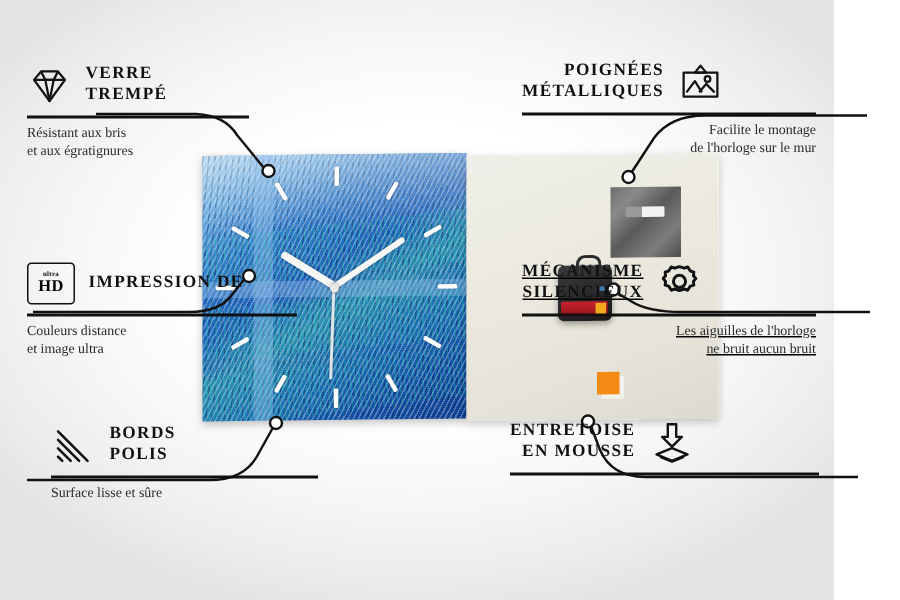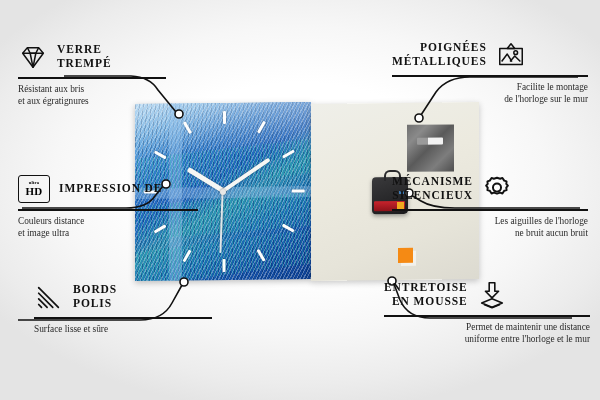--- a/index.html
+++ b/index.html
@@ -2,21 +2,21 @@
 <html><head>
 <meta charset="utf-8">
 <style>
   html,body{margin:0;padding:0;}
   body{
     width:600px;height:400px;overflow:hidden;
     font-family:"Liberation Serif", serif;
     background:#ffffff;
   }
   #stage{
-    position:relative;width:600px;height:400px;
+    position:relative;width:556px;height:400px;
     background:
       radial-gradient(ellipse 62% 58% at 50% 45%, #ffffff 0%, #ffffff 42%, #f7f7f7 66%, #ececec 88%, #e4e4e4 100%);
   }
 
   
   .product{
     position:absolute;left:135px;top:103px;width:344px;height:180px;
   }
   .prod-shadow{
     position:absolute;left:-6px;top:4px;width:356px;height:186px;
@@ -108,21 +108,21 @@
   
   #f-verre{left:18px;top:40px;width:190px;}
   #f-verre .rule{width:148px;}
   #f-impression{left:18px;top:172px;width:190px;}
   #f-impression .rule{width:180px;}
   #f-bords{left:14px;top:280px;width:190px;margin-left:20px;}
   #f-bords .rule{width:178px;}
   
   #f-poignees{right:12px;top:38px;width:196px;}
   #f-poignees .rule{width:196px;margin-left:auto;}
-  #f-mecanisme{right:12px;top:172px;width:196px;}
+  #f-mecanisme{right:12px;top:172px;width:196px;text-decoration:underline;}
   #f-mecanisme .rule{width:196px;margin-left:auto;}
   #f-entretoise{right:10px;top:278px;width:206px;}
   #f-entretoise .rule{width:206px;margin-left:auto;}
 
   .hd-badge{
     width:30px;height:26px;border:1.6px solid #111;border-radius:3px;
     display:flex;flex-direction:column;align-items:center;justify-content:center;line-height:1;
   }
   .hd-badge .u{font-size:4.6px;font-weight:700;letter-spacing:.2px;}
   .hd-badge .h{font-size:11px;font-weight:700;letter-spacing:.3px;}
@@ -309,19 +309,15 @@
       </div>
       <svg class="ico" viewBox="0 0 32 32">
         <g fill="none" stroke="#111" stroke-width="1.7" stroke-linejoin="round">
           <path d="M13,3 h6 v9 h4 l-7,7 -7,-7 h4 Z"></path>
           <path d="M16,20 L27,24.5 L16,29 L5,24.5 Z"></path>
           <path d="M7.5,26.2 L16,29.6 L24.5,26.2"></path>
         </g>
       </svg>
     </div>
     <div class="rule"></div>
-    <div class="desc">
-      <div>Permet de maintenir une distance</div>
-      <div>uniforme entre l'horloge et le mur</div>
-    </div>
   </div>
 
 </div>
 
 </body></html>

